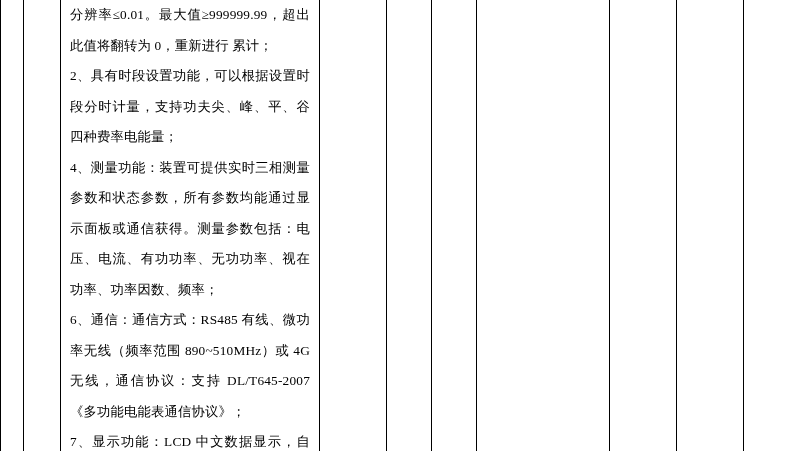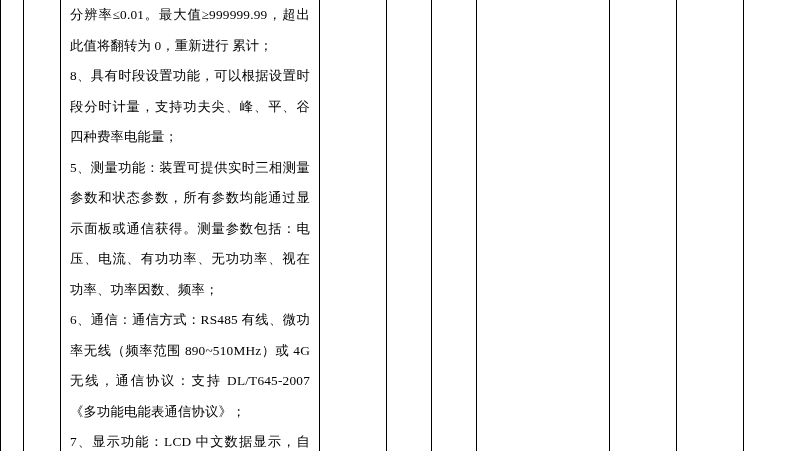--- a/index.html
+++ b/index.html
@@ -73,22 +73,22 @@
         <tr class="edge-top">
       <td class="col-a edge-left">
         <div class="blank-cell"></div>
       </td>
       <td class="col-b">
         <div class="blank-cell"></div>
       </td>
       <td class="col-c">
         <div class="spec-cell">
           <p class="spec-para first">分辨率≤0.01。最大值≥999999.99，超出此值将翻转为 0，重新进行 累计；</p>
-          <p class="spec-para">8、具有时段设置功能，可以根据设置时段分时计量，支持功夫尖、峰、平、谷四种费率电能量；</p>
-          <p class="spec-para">5、测量功能：装置可提供实时三相测量参数和状态参数，所有参数均能通过显示面板或通信获得。测量参数包括：电压、电流、有功功率、无功功率、视在功率、功率因数、频率；</p>
+          <p class="spec-para">2、具有时段设置功能，可以根据设置时段分时计量，支持功夫尖、峰、平、谷四种费率电能量；</p>
+          <p class="spec-para">4、测量功能：装置可提供实时三相测量参数和状态参数，所有参数均能通过显示面板或通信获得。测量参数包括：电压、电流、有功功率、无功功率、视在功率、功率因数、频率；</p>
           <p class="spec-para">6、通信：通信方式：RS485 有线、微功率无线（频率范围 890~510MHz）或 4G 无线，通信协议：支持 DL/T645-2007《多功能电能表通信协议》；</p>
           <p class="spec-para">7、显示功能：LCD 中文数据显示，自动循环显示项：电能量、电压、电流、</p>
         </div>
       </td>
       <td class="col-d">
         <div class="blank-cell"></div>
       </td>
       <td class="col-e">
         <div class="blank-cell"></div>
       </td>

